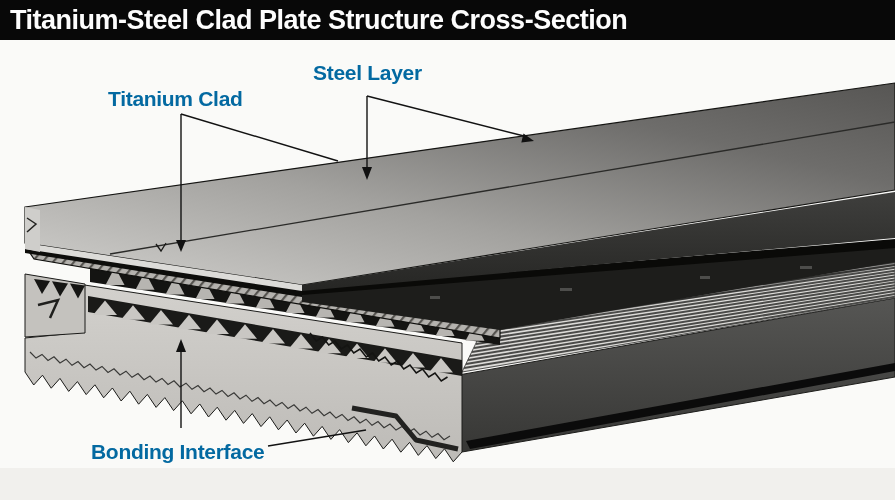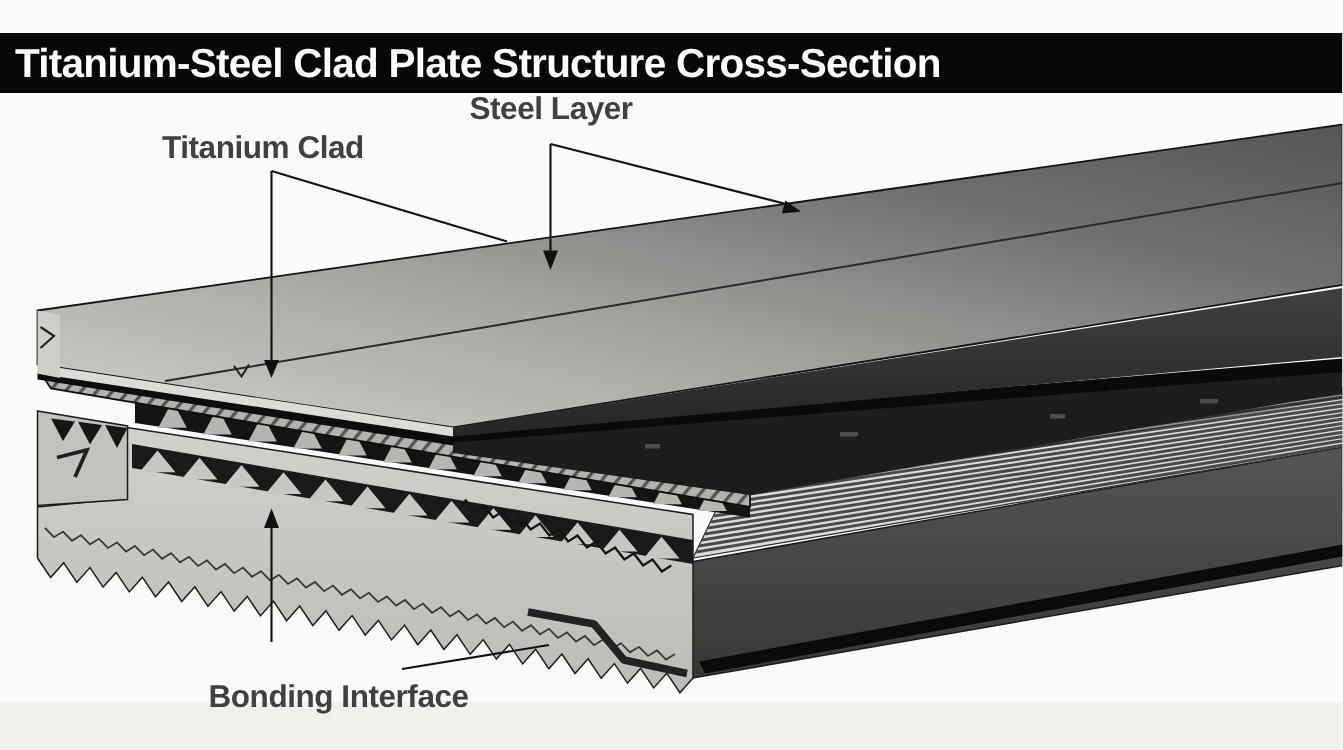--- a/index.html
+++ b/index.html
@@ -4,34 +4,34 @@
 <style>
   html,body{margin:0;padding:0;background:#ffffff;}
   .canvas{
     position:relative;width:895px;height:500px;overflow:hidden;
     background:#fafaf8;
     font-family:"Liberation Sans", sans-serif;
   }
   .title-bar{
     position:absolute;left:0;top:0;width:895px;height:40px;
     background:#080808;color:#fdfdfd;
-    display:flex;align-items:center;margin-top:22px;
+    display:flex;align-items:center;
   }
   .title-bar span{
     font-size:27px;font-weight:700;letter-spacing:-0.5px;
     padding-left:10px;white-space:nowrap;
   }
   .illustration{position:absolute;left:0;top:0;}
   .diagram-label{
-    position:absolute;color:#404040;font-weight:700;font-size:21px;
+    position:absolute;color:#0369a1;font-weight:700;font-size:21px;
     letter-spacing:-0.3px;white-space:nowrap;
   }
   .label-steel{left:313px;top:61px;}
   .label-titanium{left:108px;top:87px;}
-  .label-bonding{left:91px;top:453px;margin-left:48px;}
+  .label-bonding{left:91px;top:440px;}
 </style>
 </head>
 <body>
 
 <div class="canvas">
 
   <svg class="illustration" width="895" height="500" viewBox="0 0 895 500">
     <defs>
       <linearGradient id="gTop" x1="0" y1="1" x2="1" y2="0">
         <stop offset="0" stop-color="#d2d1ce"></stop>

